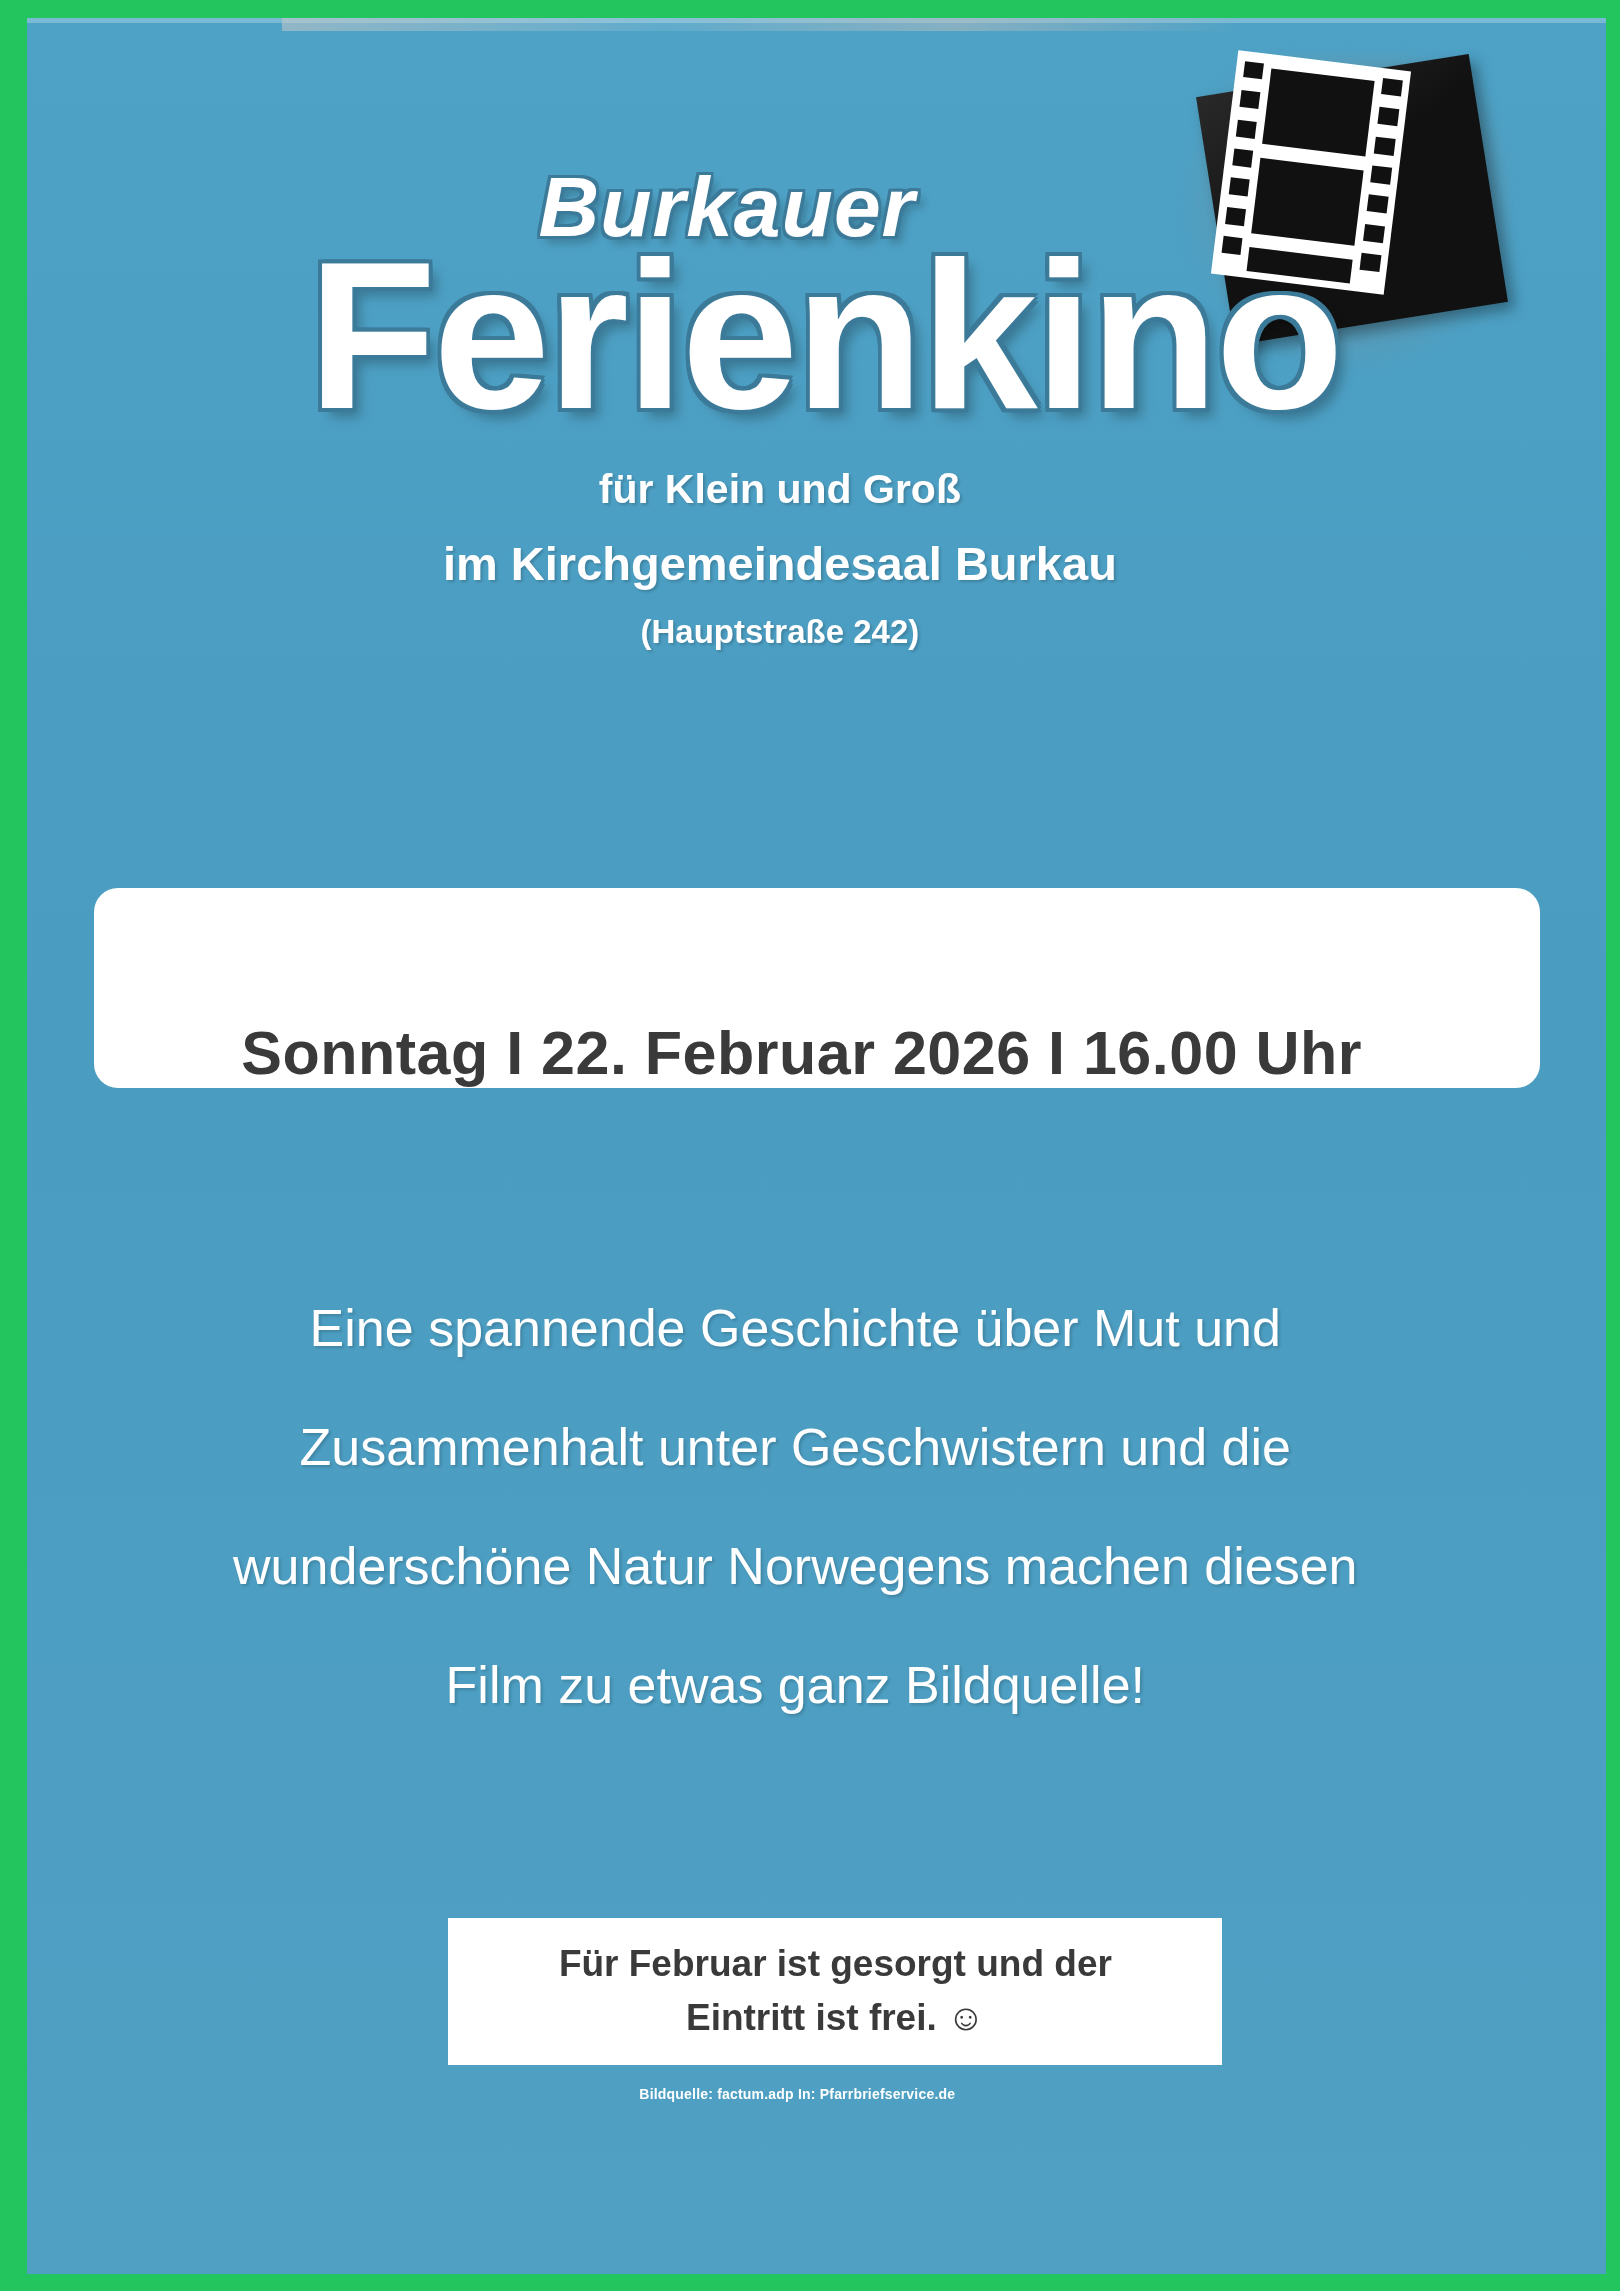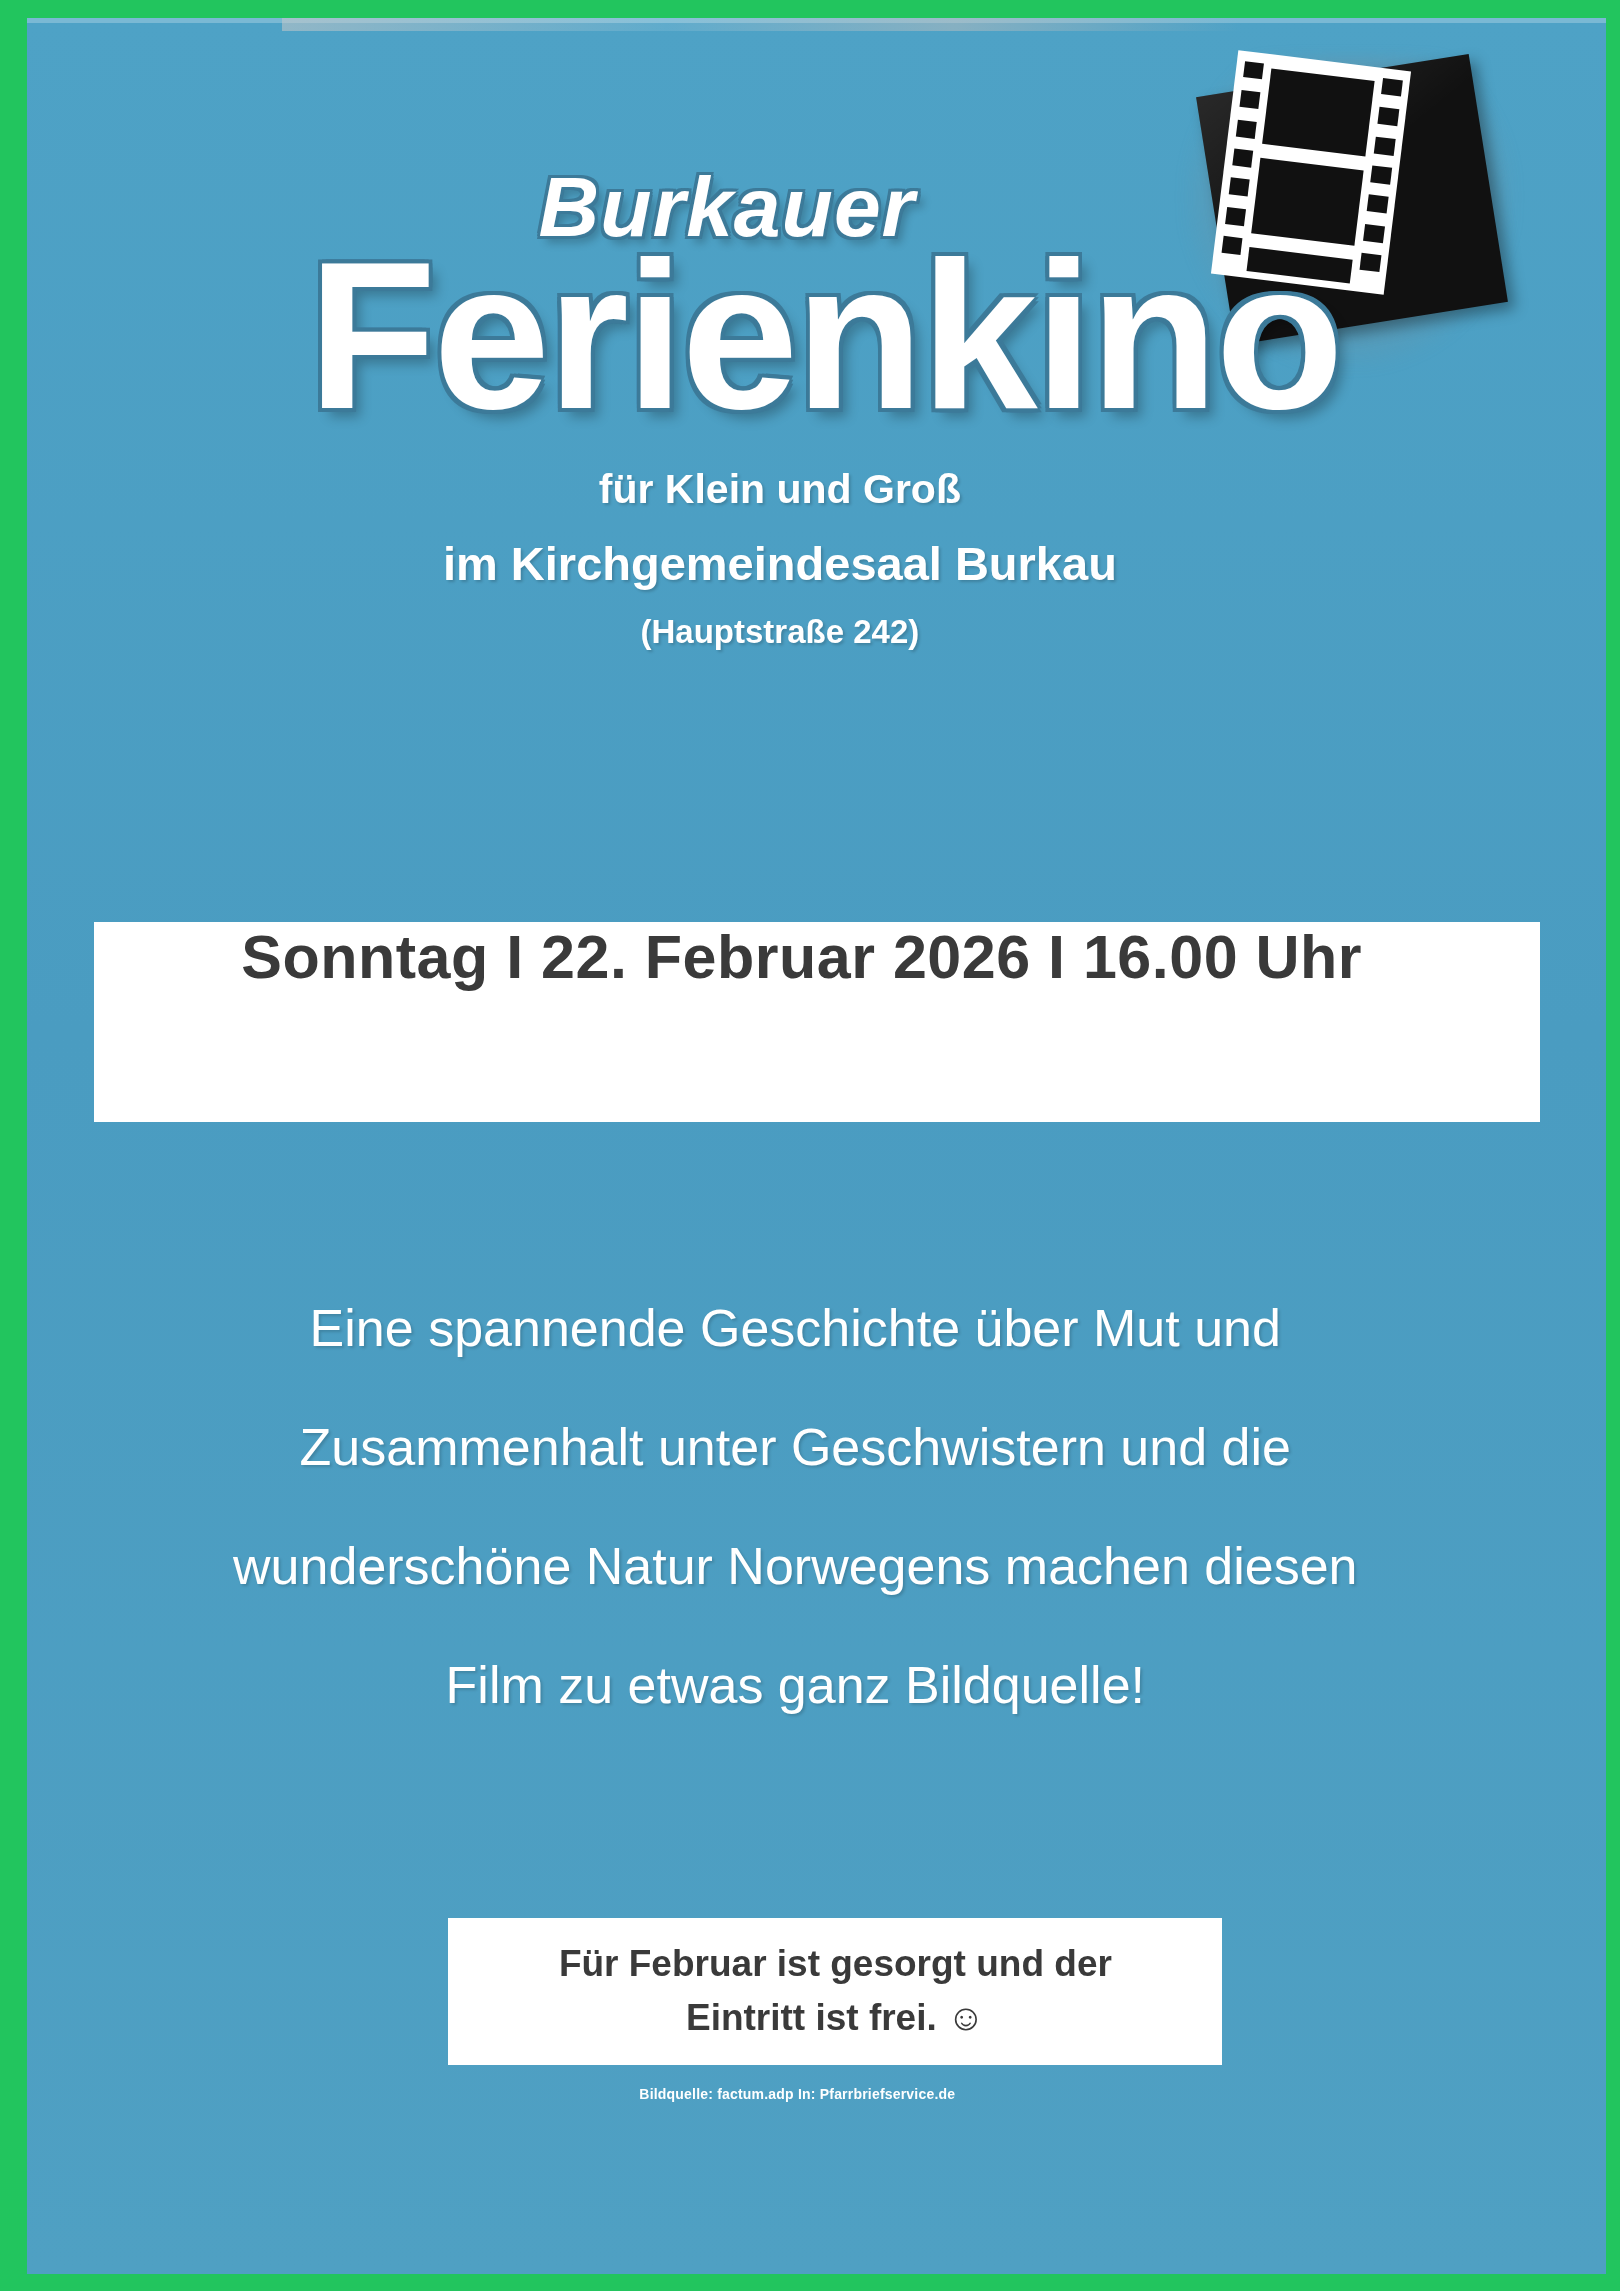--- a/index.html
+++ b/index.html
@@ -181,27 +181,28 @@
     position: absolute;
     width: 19.6px;
     height: 16.7px;
     background: #111111;
   }
 
   
   .date-banner {
     position: absolute;
     left: 67px;
-    top: 904px;
+    top: 870px;
     width: 1446px;
     height: 200px;
     background: #ffffff;
     display: flex;
-    align-items: flex-start;
+    align-items: flex-end;
     justify-content: center;
+    border-radius: 24px;
   }
   .date-banner .date-text {
     font-size: 61px;
     font-weight: bold;
     color: #3a3a3a;
     letter-spacing: 0.5px;
     white-space: nowrap;
     transform: translateX(-15.7px);
   }
 

